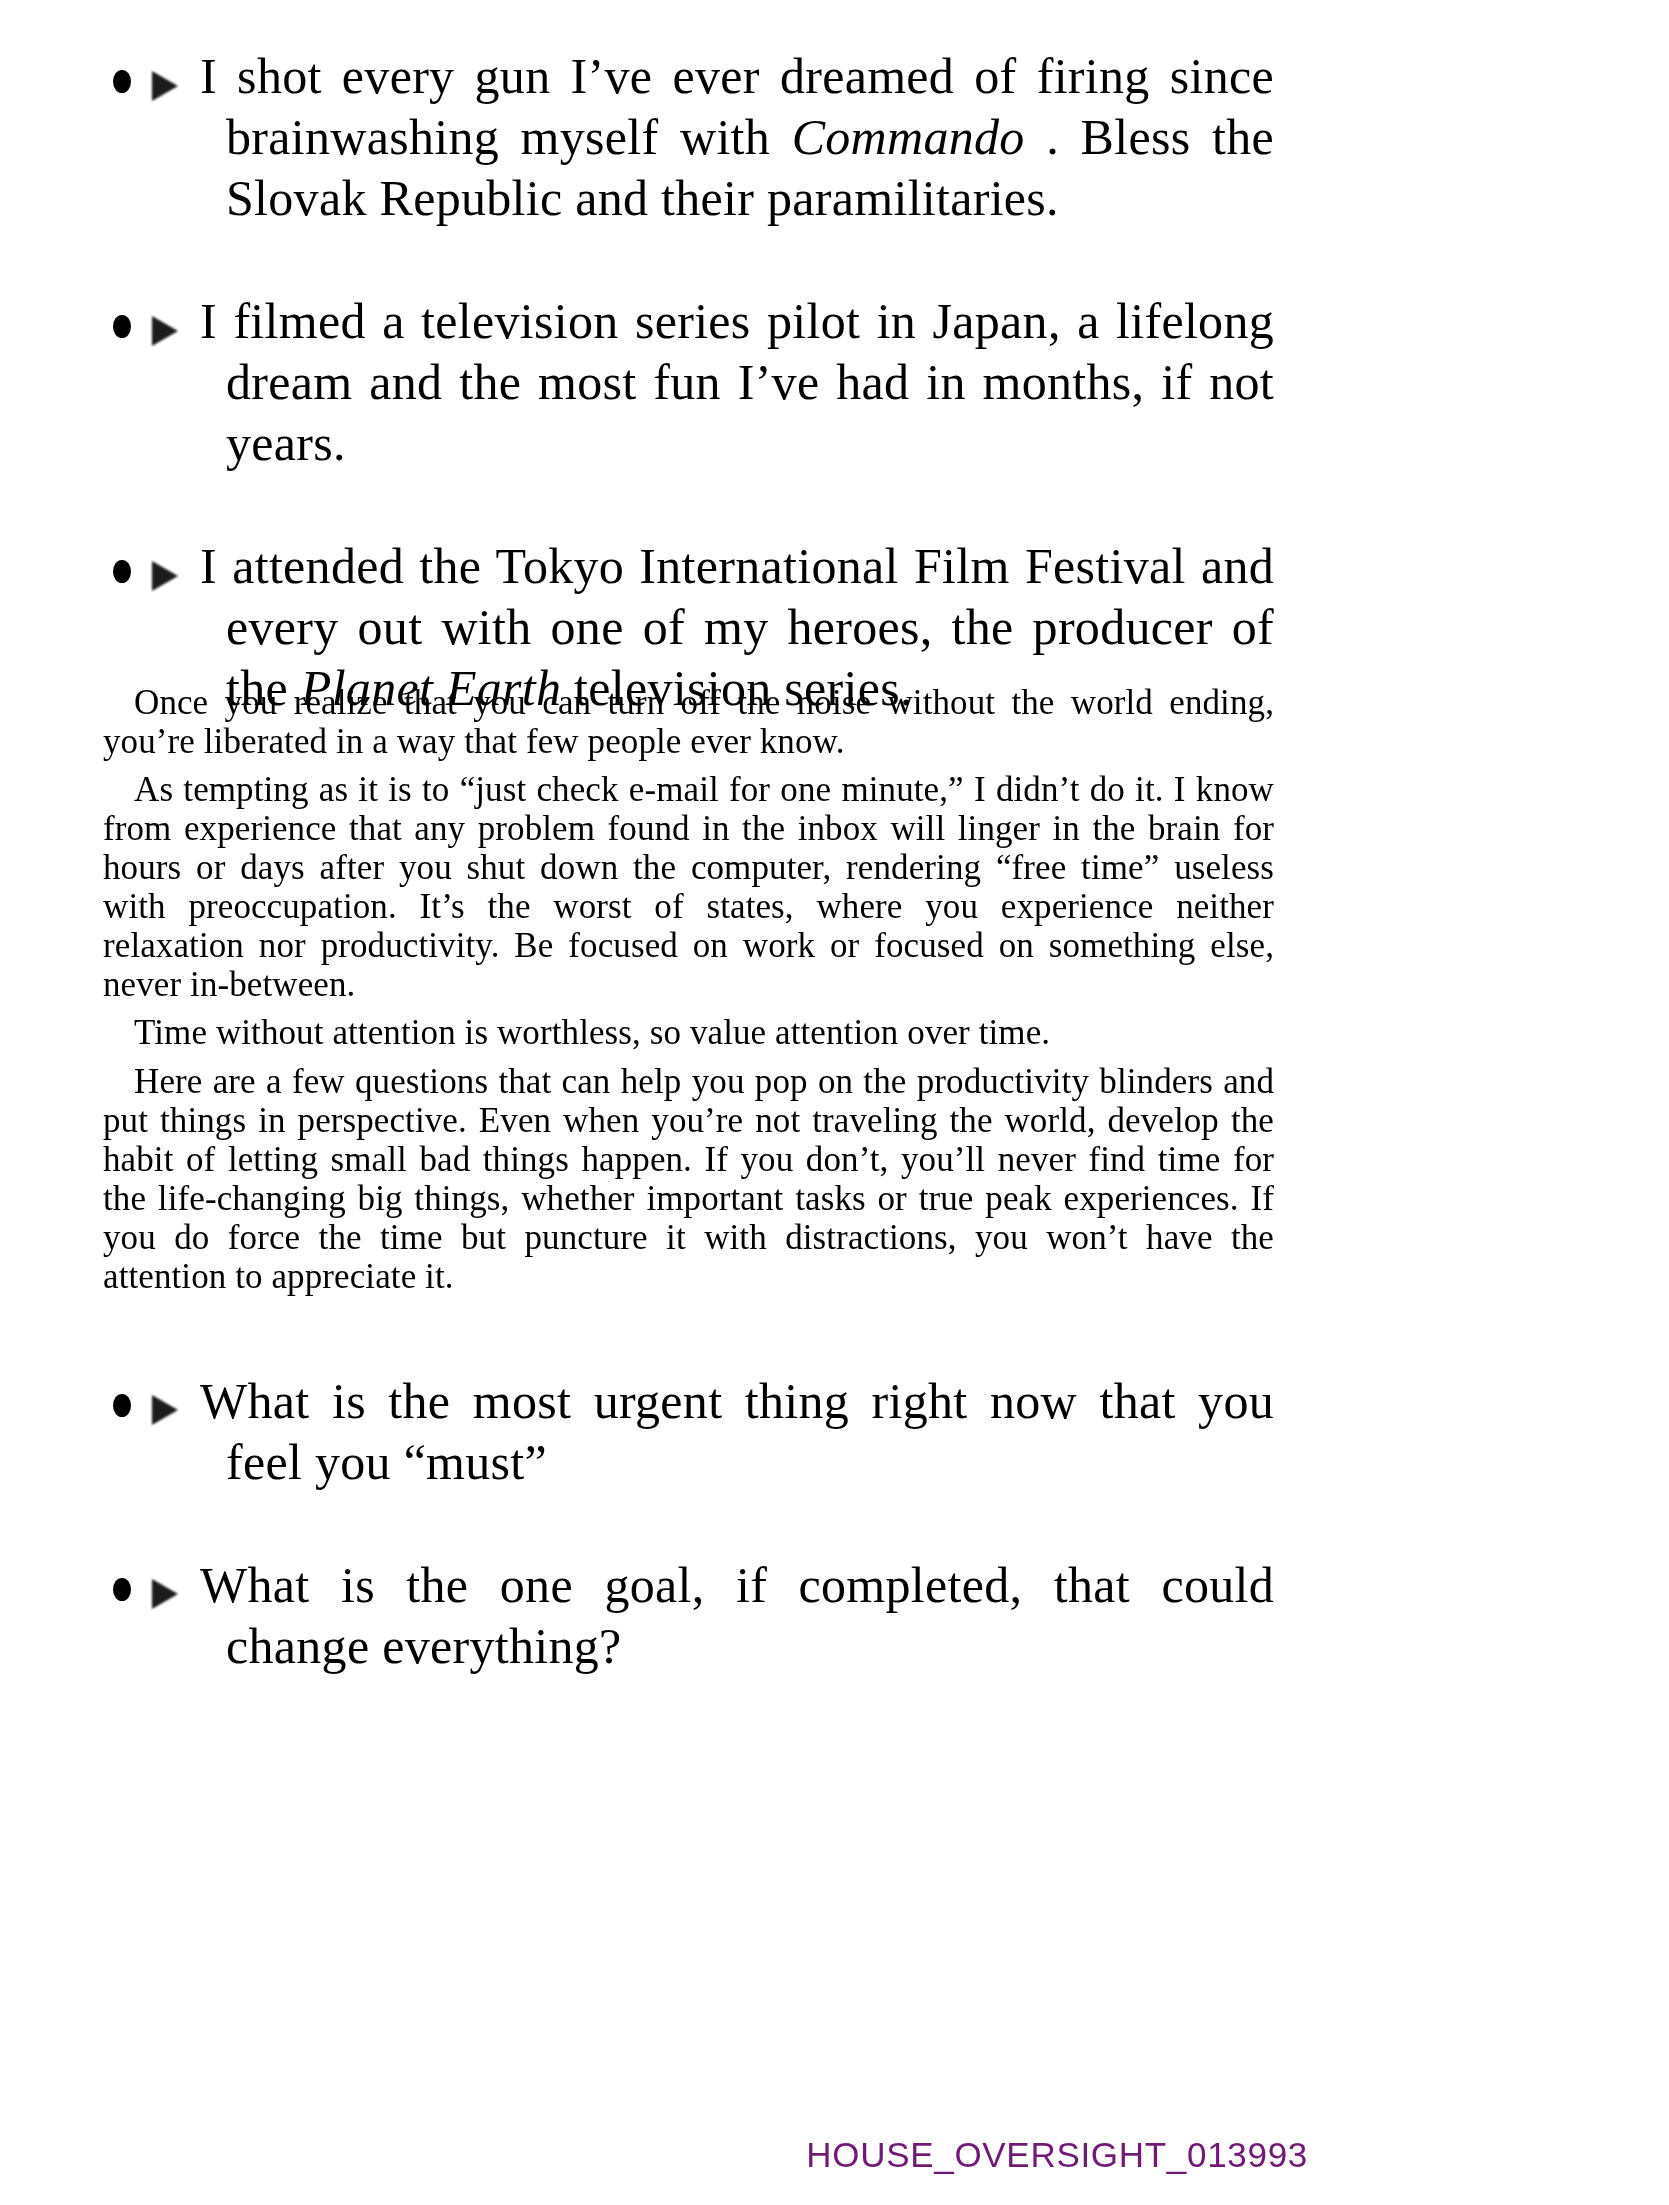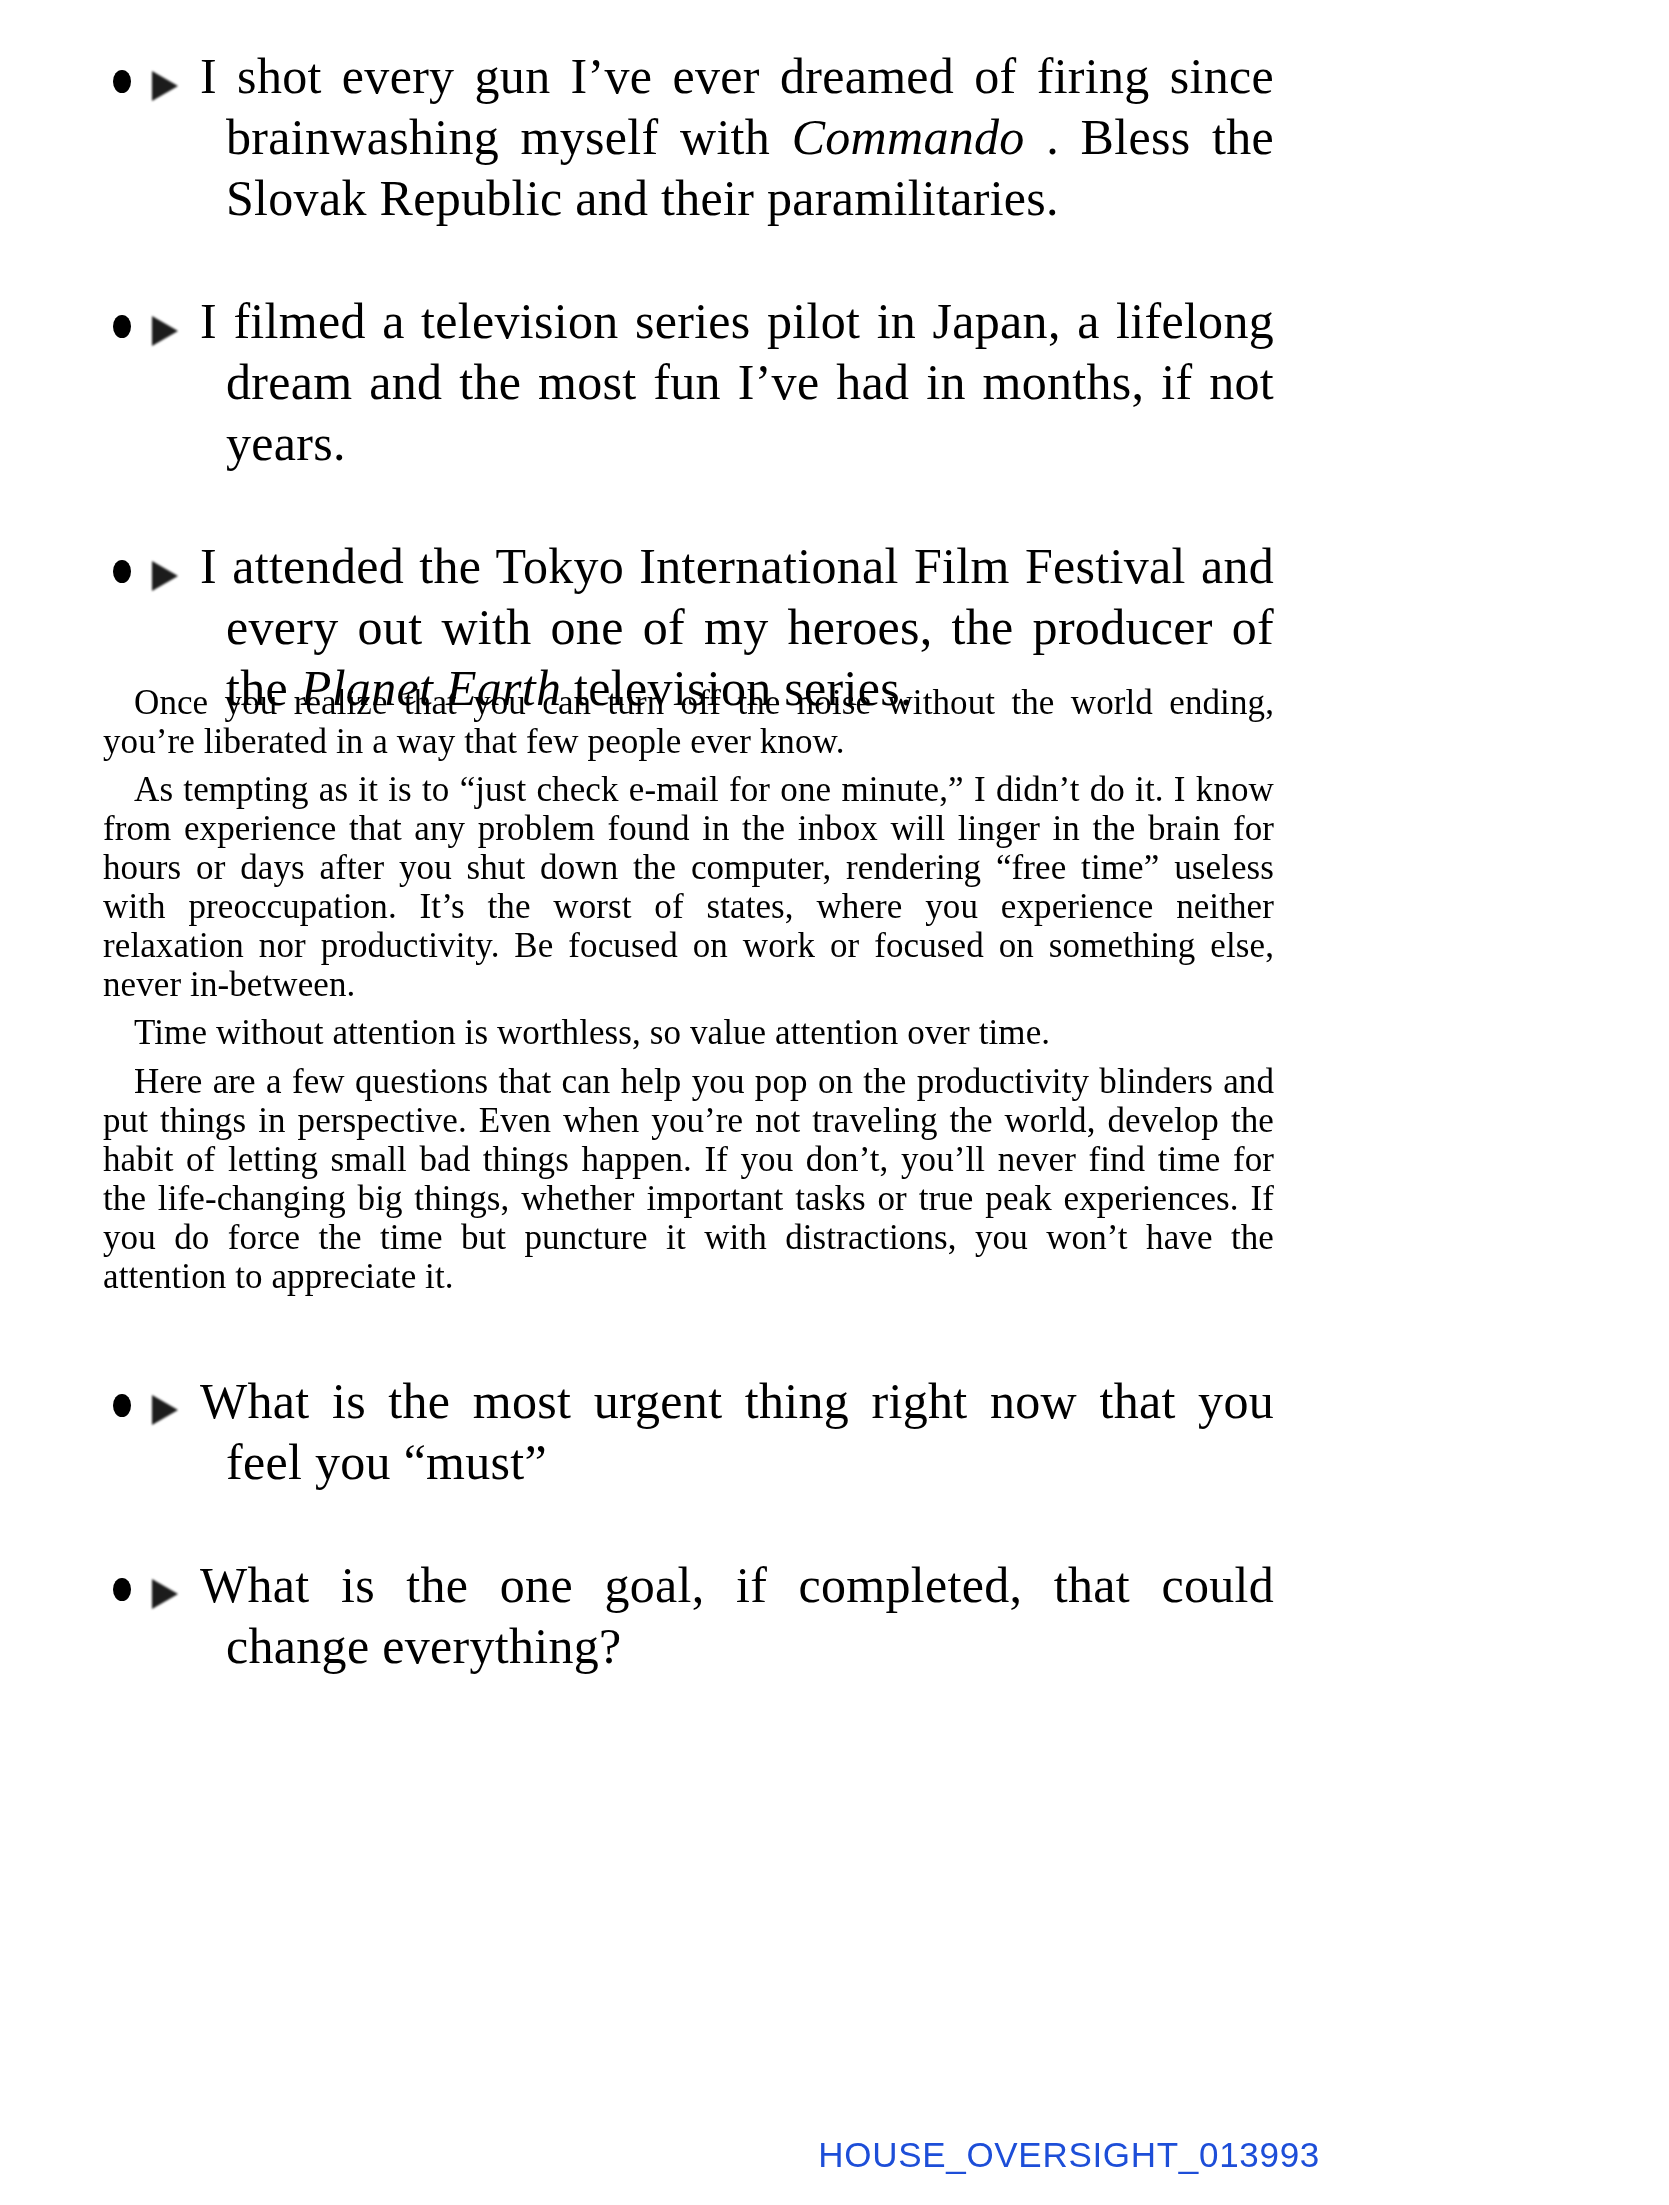--- a/index.html
+++ b/index.html
@@ -72,26 +72,26 @@
   }
 
   
   .bullets-bottom {
     margin-top: 75px;
   }
 
   
   .footer {
     position: absolute;
-    right: 52px;
+    right: 64px;
     bottom: 30px;
     font-family: "Liberation Sans", "DejaVu Sans", sans-serif;
     font-size: 35px;
     letter-spacing: 0.7px;
-    color: #1d4ed8;
+    color: #701a75;
   }
 </style>
 </head>
 <body>
 
 <div class="page">
   <div class="bullets-top" id="bullets-top">
       <div class="bullet">
     <span class="marker">
       <span class="dot"></span>

